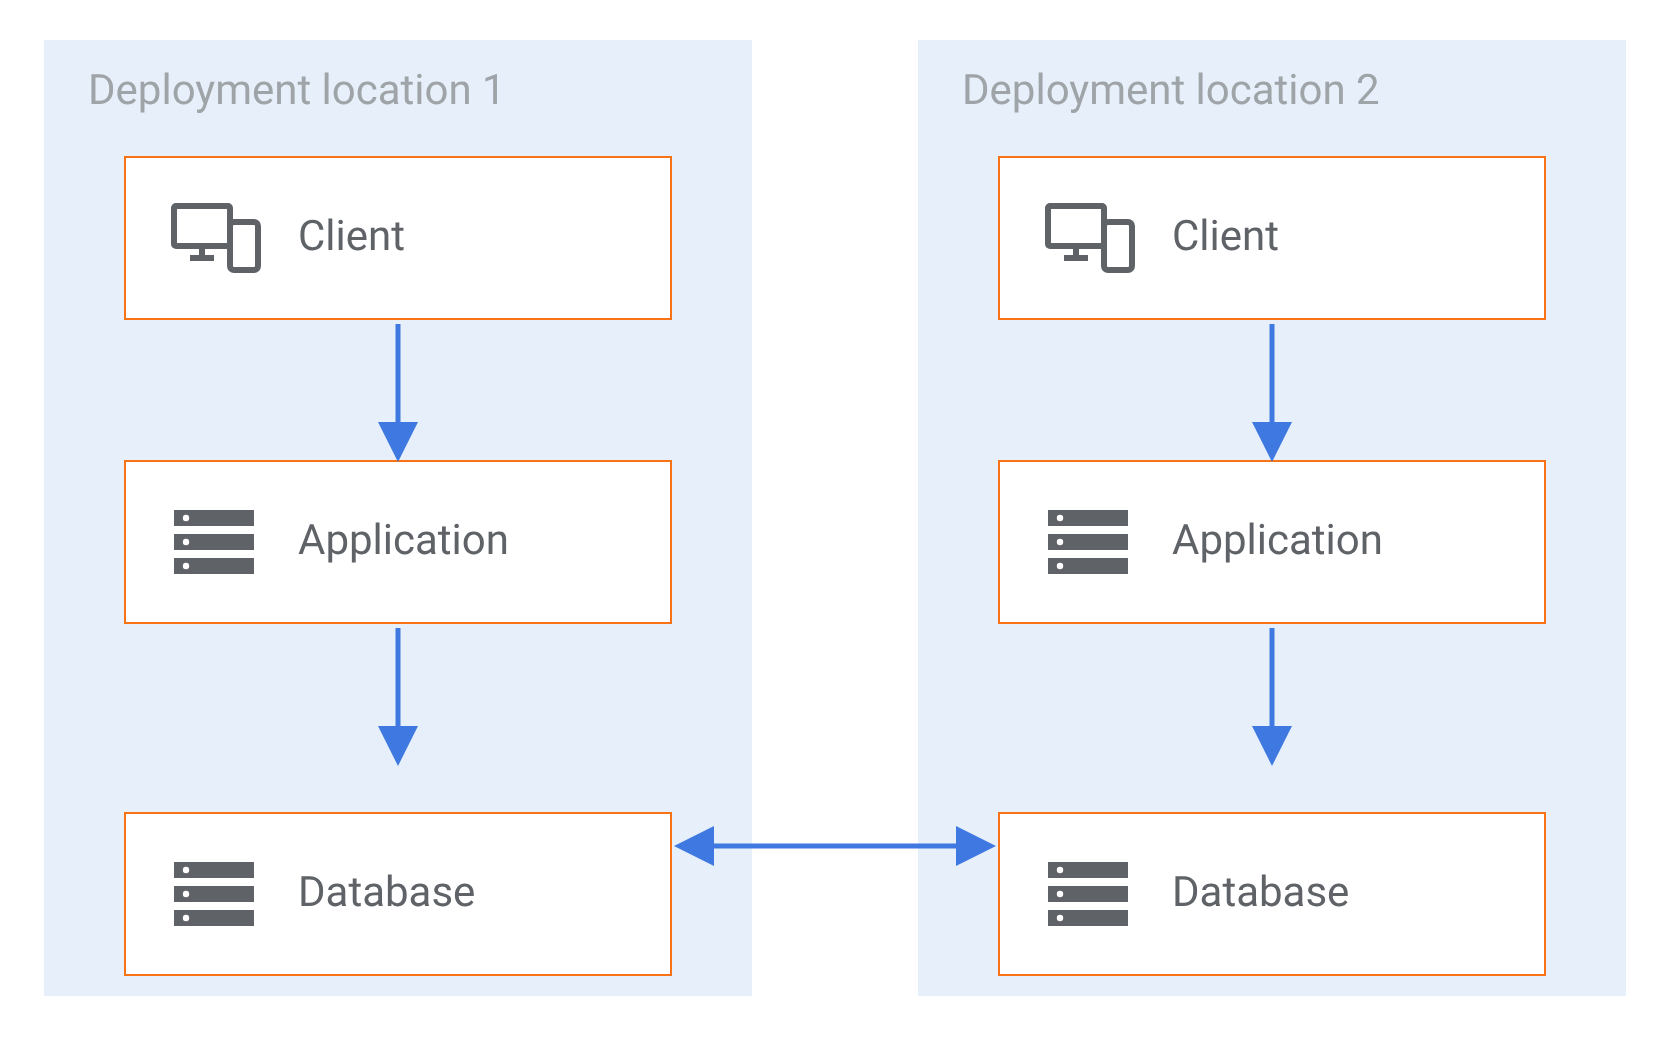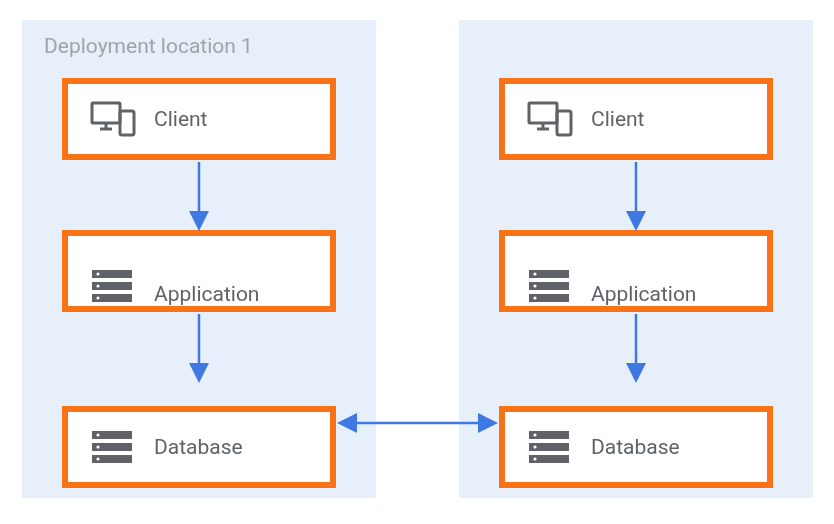--- a/index.html
+++ b/index.html
@@ -30,30 +30,30 @@
     position: absolute;
     top: 14px;
     left: 22px;
     font-size: 21px;
     color: #9fa4a8;
     font-weight: 400;
   }
   .node {
     position: absolute;
     background: #ffffff;
-    border: 6px solid #f97316;
+    border: 1px solid #f97316;
     width: 274px;
     height: 82px;
     display: flex;
     align-items: center;
     padding-left: 22px;
     gap: 18px;
   }
   .node-client { top: 58px; left: 40px; }
-  .node-app    { top: 210px; left: 40px; align-items: flex-end; }
+  .node-app    { top: 210px; left: 40px; }
   .node-db     { top: 362px; left: 40px; margin-top: 24px; }
   .node-label {
     font-size: 21px;
     color: #5f6368;
   }
   .icon {
     width: 46px;
     height: 40px;
     flex-shrink: 0;
   }
@@ -118,20 +118,21 @@
             <circle cx="8" cy="20" r="1.6"></circle>
             <circle cx="8" cy="32" r="1.6"></circle>
           </g>
         </svg>
       </span>
       <span class="node-label">Database</span>
     </div>
   </div>
 
   <div class="region region-2">
+    <div class="region-title">Deployment location 2</div>
 
     <div class="node node-client">
       <span class="icon">
         <svg viewBox="0 0 46 40" width="46" height="40">
           <g fill="none" stroke="#5f6368" stroke-width="3">
             <rect x="2" y="4" width="28" height="20" rx="1"></rect>
             <line x1="10" y1="30" x2="22" y2="30"></line>
             <line x1="16" y1="24" x2="16" y2="30"></line>
             <rect x="30" y="12" width="14" height="24" rx="2"></rect>
           </g>

